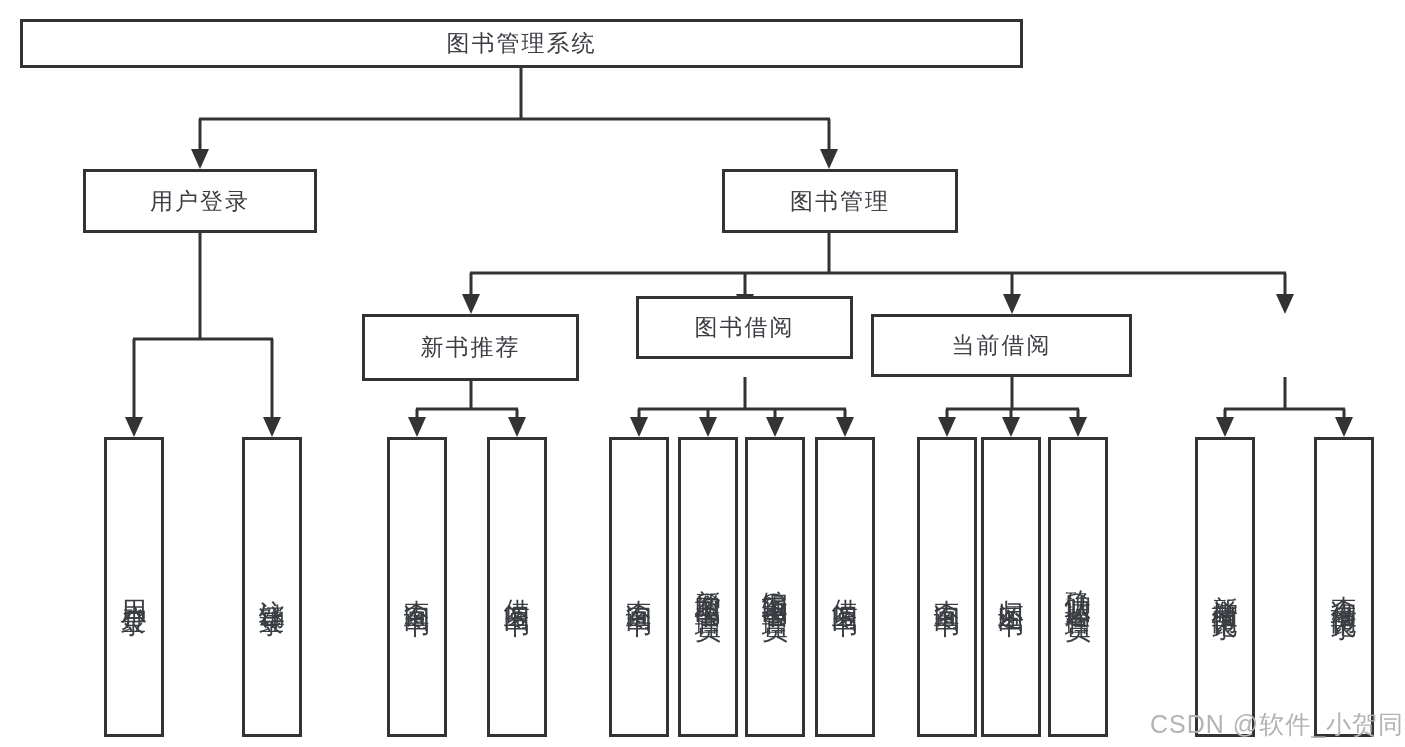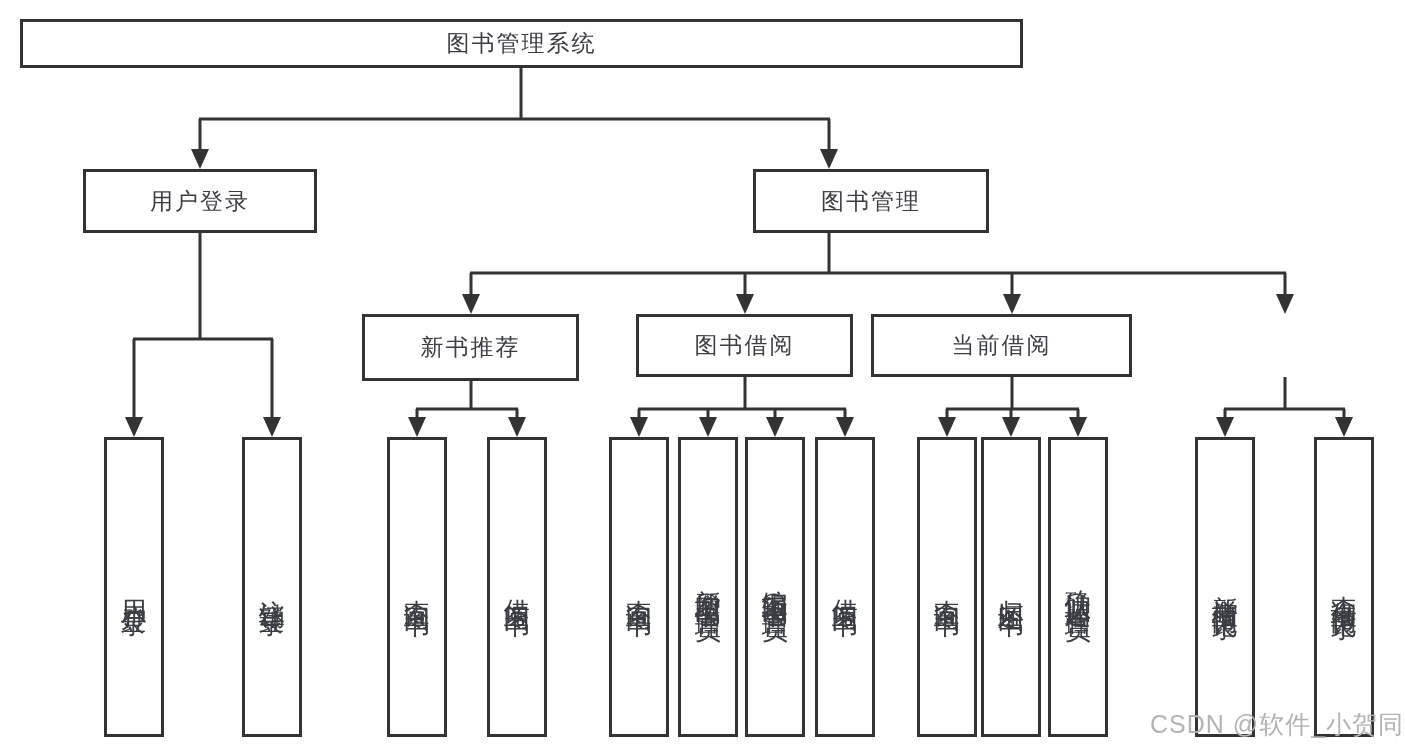--- a/index.html
+++ b/index.html
@@ -102,28 +102,28 @@
     </g>
   </svg>
 
   <div class="node" style="left:20px; top:19px; width:1003px; height:49px;">
     <span class="hlabel">图书管理系统</span>
   </div>
 
   <div class="node" style="left:83px; top:169px; width:234px; height:64px;">
     <span class="hlabel">用户登录</span>
   </div>
-  <div class="node" style="left:753px; top:169px; width:236px; height:64px;">
+  <div class="node" style="left:722px; top:169px; width:236px; height:64px;">
     <span class="hlabel">图书管理</span>
   </div>
 
   <div class="node" style="left:362px; top:314px; width:217px; height:67px;">
     <span class="hlabel">新书推荐</span>
   </div>
-  <div class="node" style="left:636px; top:314px; width:217px; height:63px;">
+  <div class="node" style="left:636px; top:296px; width:217px; height:63px;">
     <span class="hlabel">图书借阅</span>
   </div>
   <div class="node" style="left:871px; top:314px; width:261px; height:63px;">
     <span class="hlabel">当前借阅</span>
   </div>
 
   <div class="node" style="left:104px; top:437px; width:60px; height:300px;">
     <span class="vlabel">用户登录</span>
   </div>
   <div class="node" style="left:242px; top:437px; width:60px; height:300px;">

